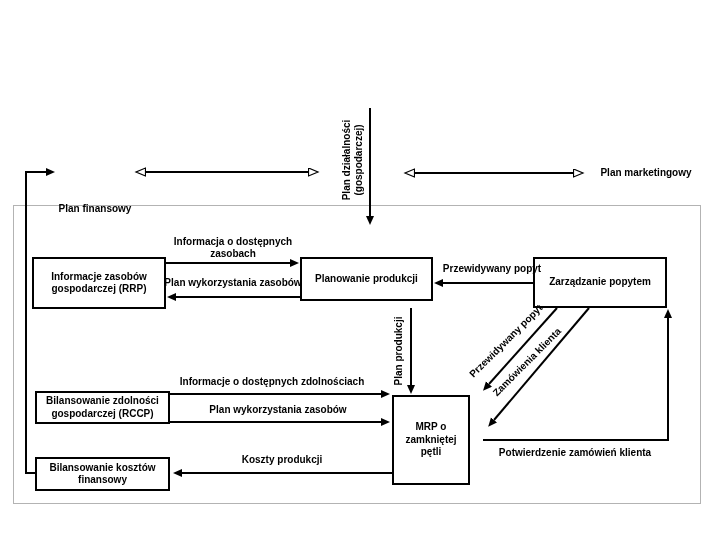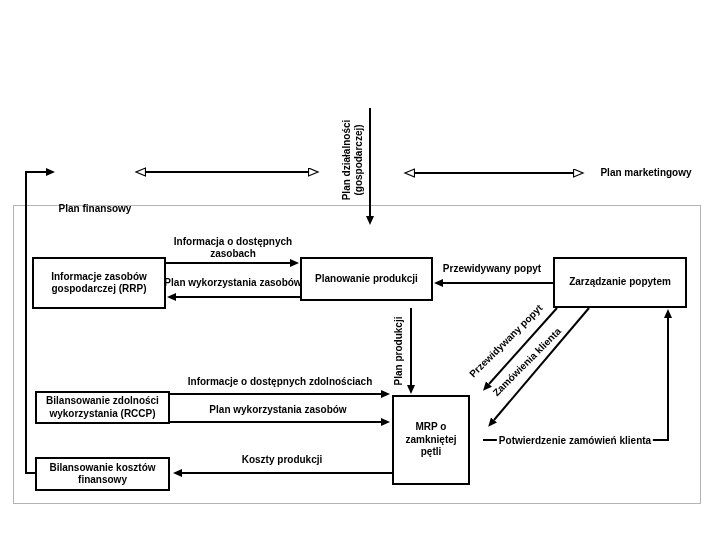--- a/index.html
+++ b/index.html
@@ -22,21 +22,21 @@
     font-size:10px;font-weight:bold;text-align:center;line-height:1.25;
     box-sizing:border-box;
   }
   .lbl{
     position:absolute;font-size:10px;font-weight:bold;text-align:center;
     white-space:nowrap;transform:translate(-50%,-50%);line-height:1.15;
   }
   .lbl.wrap{white-space:normal;width:128px;text-align:center;}
   .lbl.rot90{transform:translate(-50%,-50%) rotate(-90deg);}
   .lbl.rot45{transform:translate(-50%,-50%) rotate(-45deg);}
-  .lbl.onwire{background:#fff;padding:0 2px;}
+  .lbl.onwire{background:#fff;padding:0 2px;margin-top:12px;}
 </style>
 </head>
 <body>
 
 <div class="slide">
 
 
   <div class="frame"></div>
 
   <svg class="wires" viewBox="0 0 720 540" xmlns="http://www.w3.org/2000/svg">
@@ -80,27 +80,27 @@
 
   <div class="box" style="left:32px;top:257px;width:134px;height:52px;">
     <span>Informacje zasobów</span>
     <span>gospodarczej (RRP)</span>
   </div>
 
   <div class="box" style="left:300px;top:257px;width:133px;height:44px;">
     <span>Planowanie produkcji</span>
   </div>
 
-  <div class="box" style="left:553px;top:257px;width:134px;height:51px;">
+  <div class="box" style="left:533px;top:257px;width:134px;height:51px;">
     <span>Zarządzanie popytem</span>
   </div>
 
   <div class="box" style="left:35px;top:391px;width:135px;height:33px;">
     <span>Bilansowanie zdolności</span>
-    <span>wykorzystania (RCCP)</span>
+    <span>gospodarczej (RCCP)</span>
   </div>
 
   <div class="box" style="left:35px;top:457px;width:135px;height:34px;">
     <span>Bilansowanie kosztów</span>
     <span>finansowy</span>
   </div>
 
   <div class="box" style="left:392px;top:395px;width:78px;height:90px;">
     <span>MRP o zamkniętej</span>
     <span>pętli</span>
@@ -111,21 +111,21 @@
   <div class="lbl" style="left:233px;top:283px;">Plan wykorzystania zasobów</div>
 
   <div class="lbl" style="left:492px;top:269px;">Przewidywany popyt</div>
 
   <div class="lbl rot90" style="left:399px;top:351px;">Plan produkcji</div>
 
   <div class="lbl rot45" style="left:506px;top:341px;">Przewidywany popyt</div>
 
   <div class="lbl rot45" style="left:527px;top:362px;">Zamówienia klienta</div>
 
-  <div class="lbl" style="left:280px;top:382px;">Informacje o dostępnych zdolnościach</div>
+  <div class="lbl" style="left:272px;top:382px;">Informacje o dostępnych zdolnościach</div>
 
   <div class="lbl" style="left:278px;top:410px;">Plan wykorzystania zasobów</div>
 
   <div class="lbl" style="left:282px;top:460px;">Koszty produkcji</div>
 
   <div class="lbl onwire" style="left:575px;top:441px;">Potwierdzenie zamówień klienta</div>
 
 </div>
 
 </body></html>

